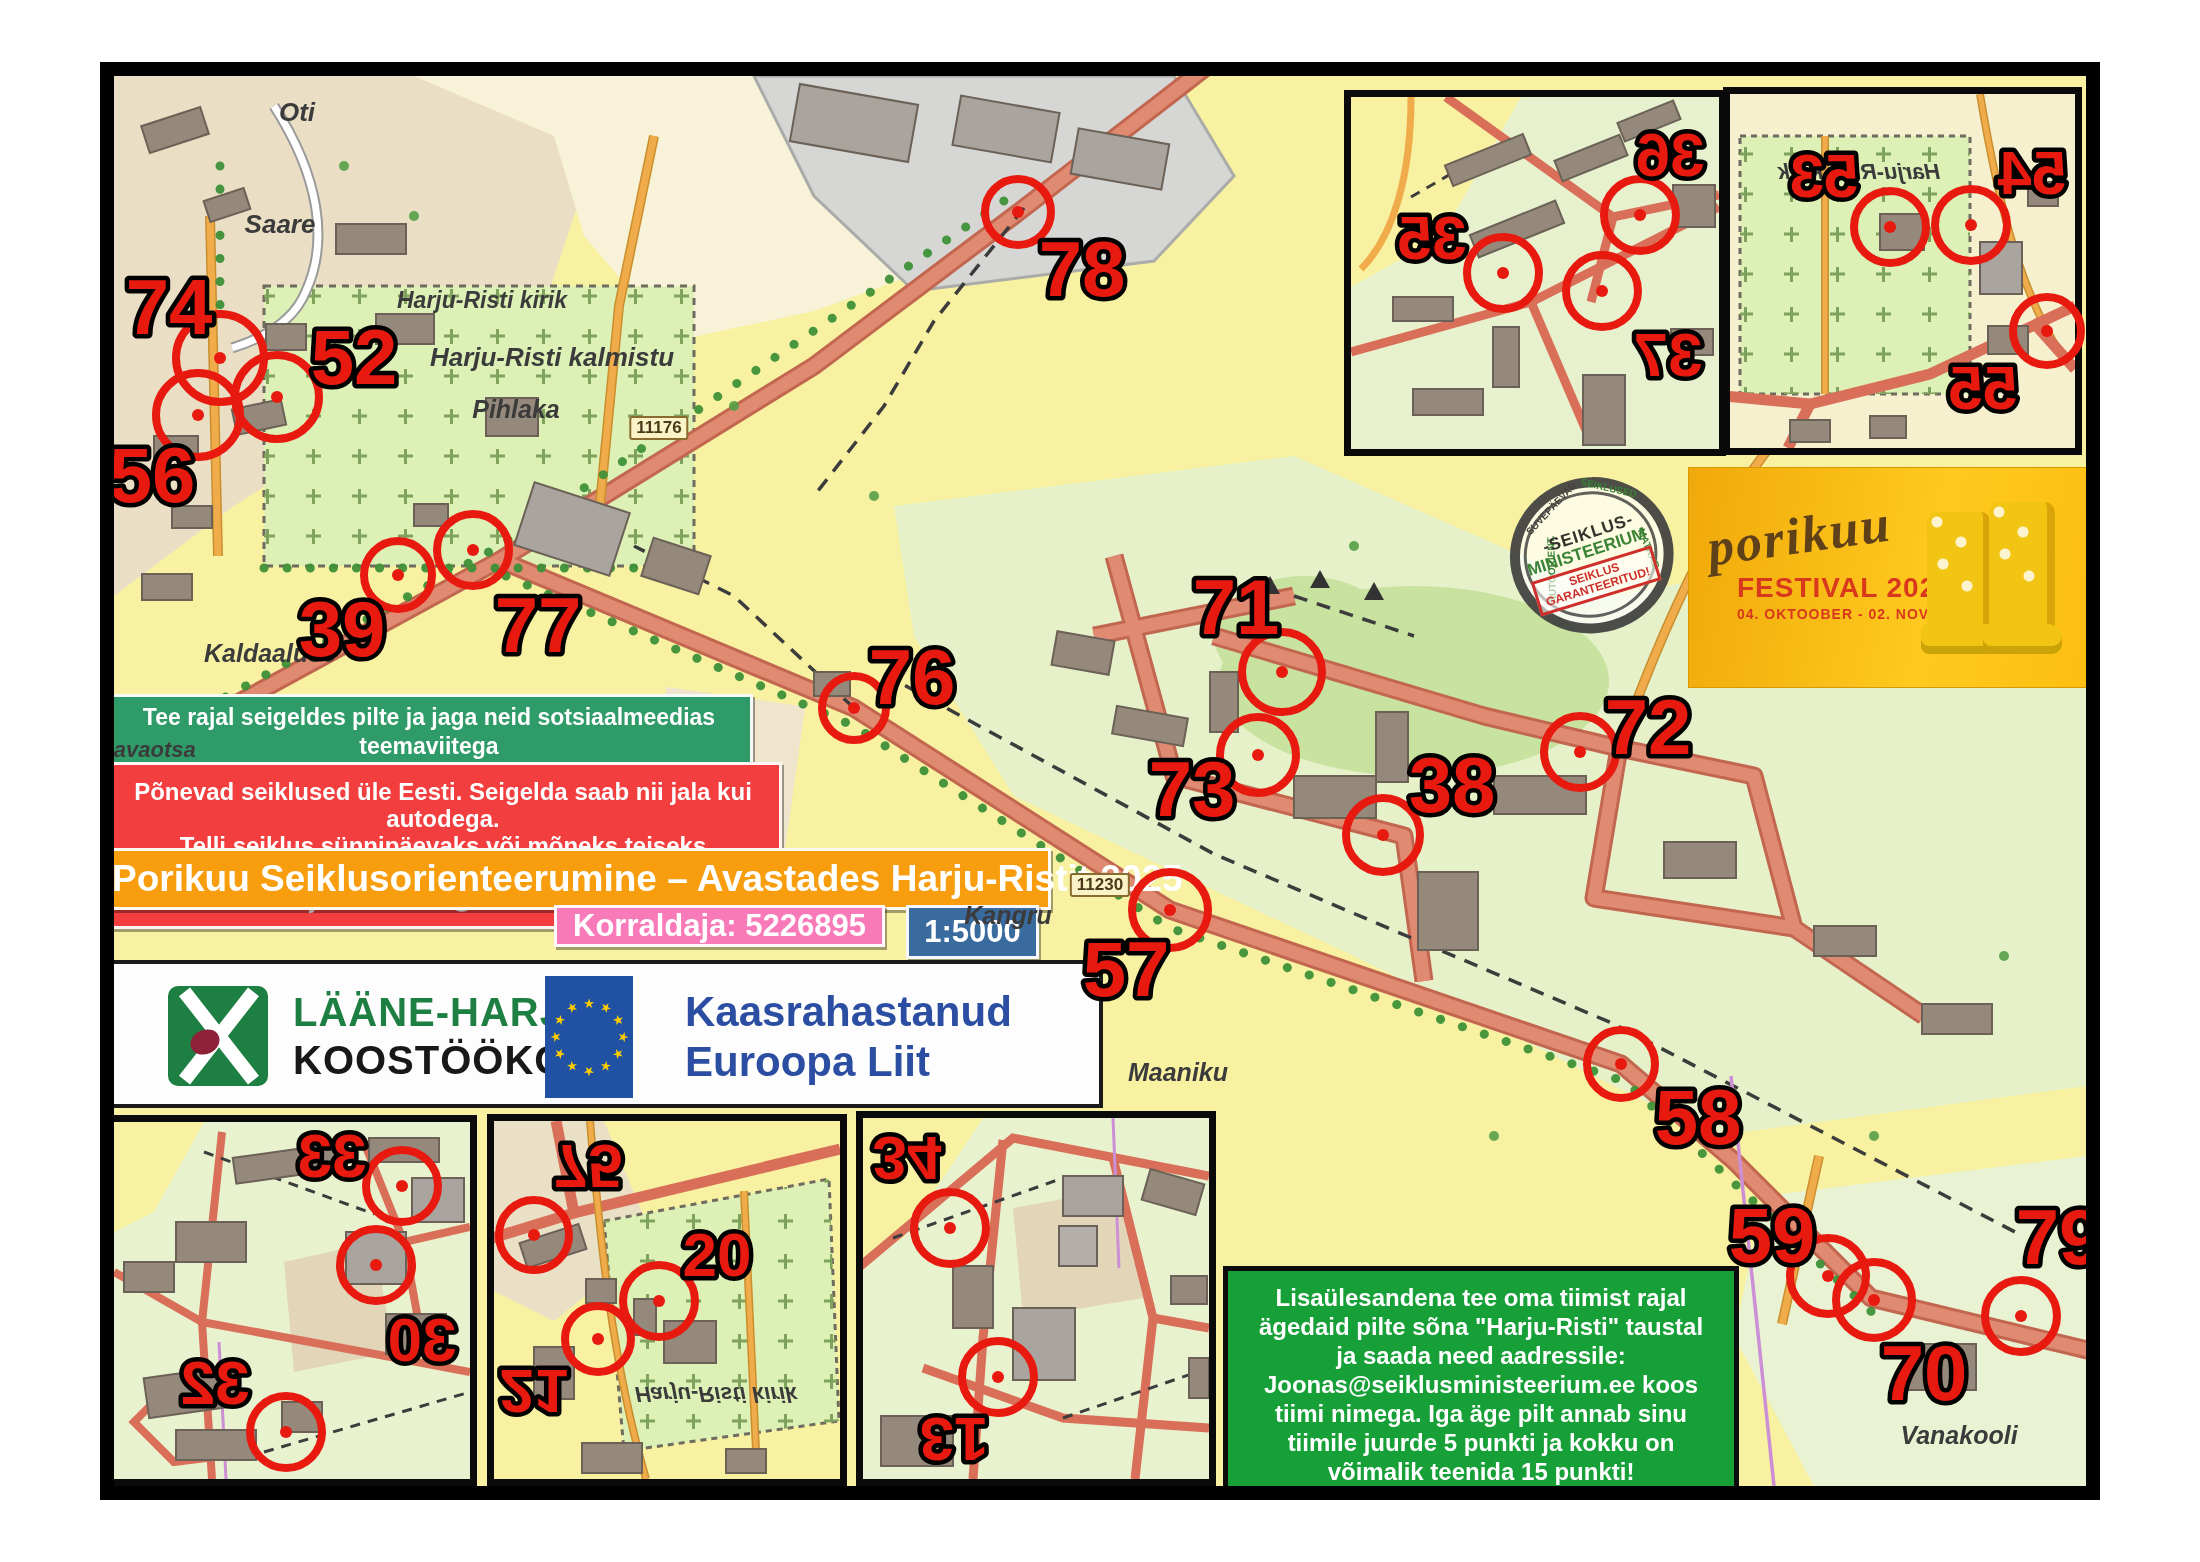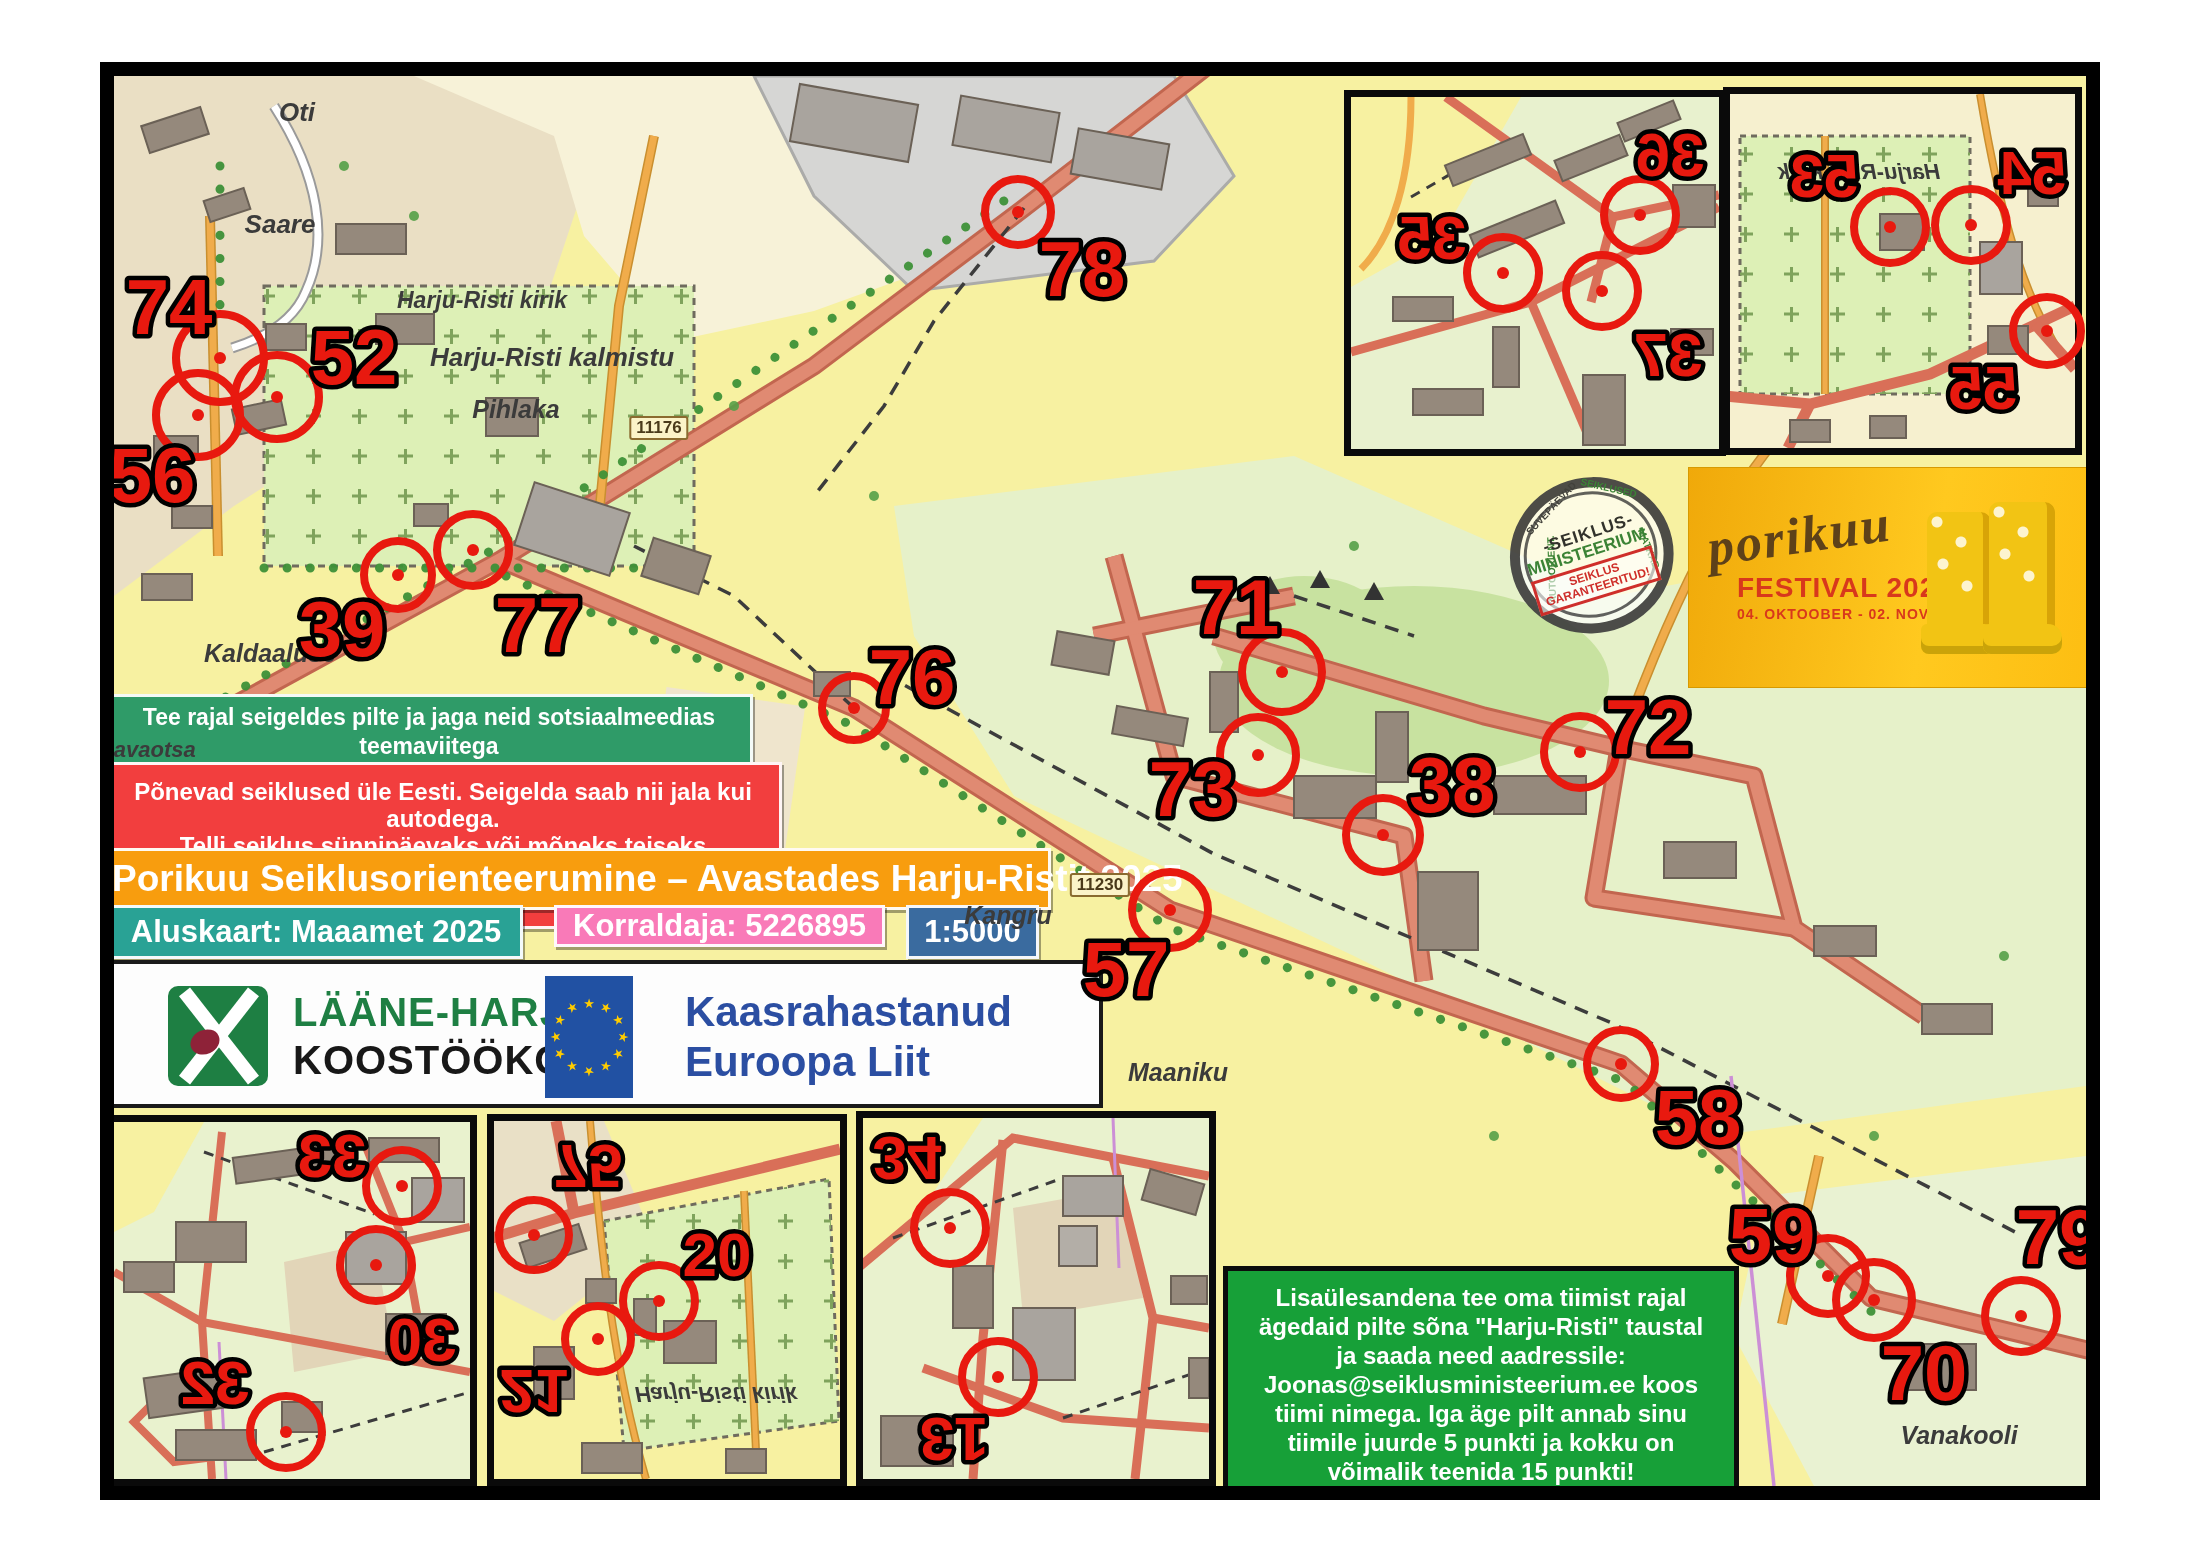--- a/index.html
+++ b/index.html
@@ -352,21 +352,20 @@
       <div class="map-label flip-x" style="left: 1745px; top: 96px; font-size: 22px;">Harju-Risti kirik</div>
       <div class="map-label flip-y" style="left: 602px; top: 1318px; font-size: 22px;">Harju-Risti kirik</div>
     </div>
 
   <div id="hashtag-box" class="ibox pre">Tee rajal seigeldes pilte ja jaga neid sotsiaalmeedias teemaviitega
 #porikuu #vasalemma #seiklusministeerium #seiklus #lääneharjuvald</div>
   <div id="promo-box" class="ibox pre">Põnevad seiklused üle Eesti. Seigelda saab nii jala kui autodega.
 Telli seiklus sünnipäevaks või mõneks teiseks tähtpäevaks!
 Huvi korral kirjuta: Joonas@seiklusministeerium.ee</div>
   <div id="title-banner" class="ibox">Porikuu Seiklusorienteerumine – Avastades Harju-Ristit 2025</div>
-  <div id="basemap-box" class="ibox">Aluskaart: Maaamet 2025</div>
   <div id="organizer-box" class="ibox">Korraldaja: 5226895</div>
   <div id="scale-box" class="ibox">1:5000</div>
   <div id="bonus-box" class="ibox pre">Lisaülesandena tee oma tiimist rajal
 ägedaid pilte sõna "Harju-Risti" taustal
 ja saada need aadressile:
 Joonas@seiklusministeerium.ee koos
 tiimi nimega. Iga äge pilt annab sinu
 tiimile juurde 5 punkti ja kokku on
 võimalik teenida 15 punkti!</div>
 

